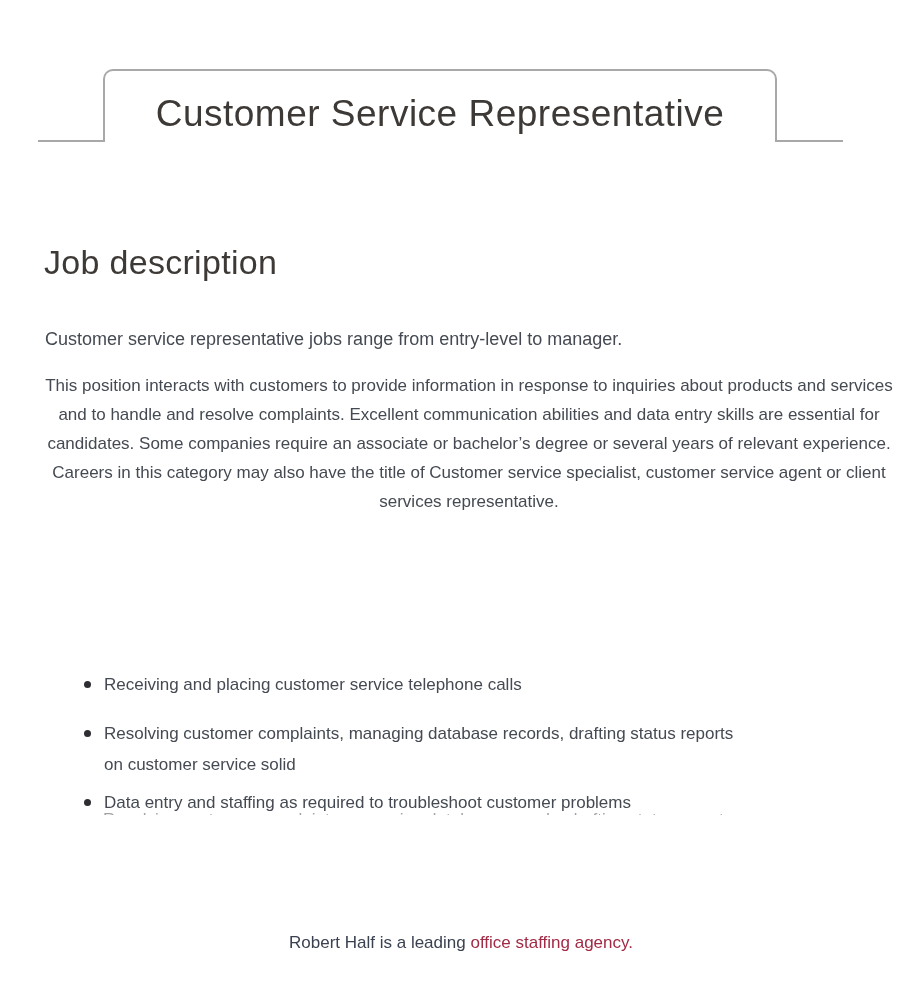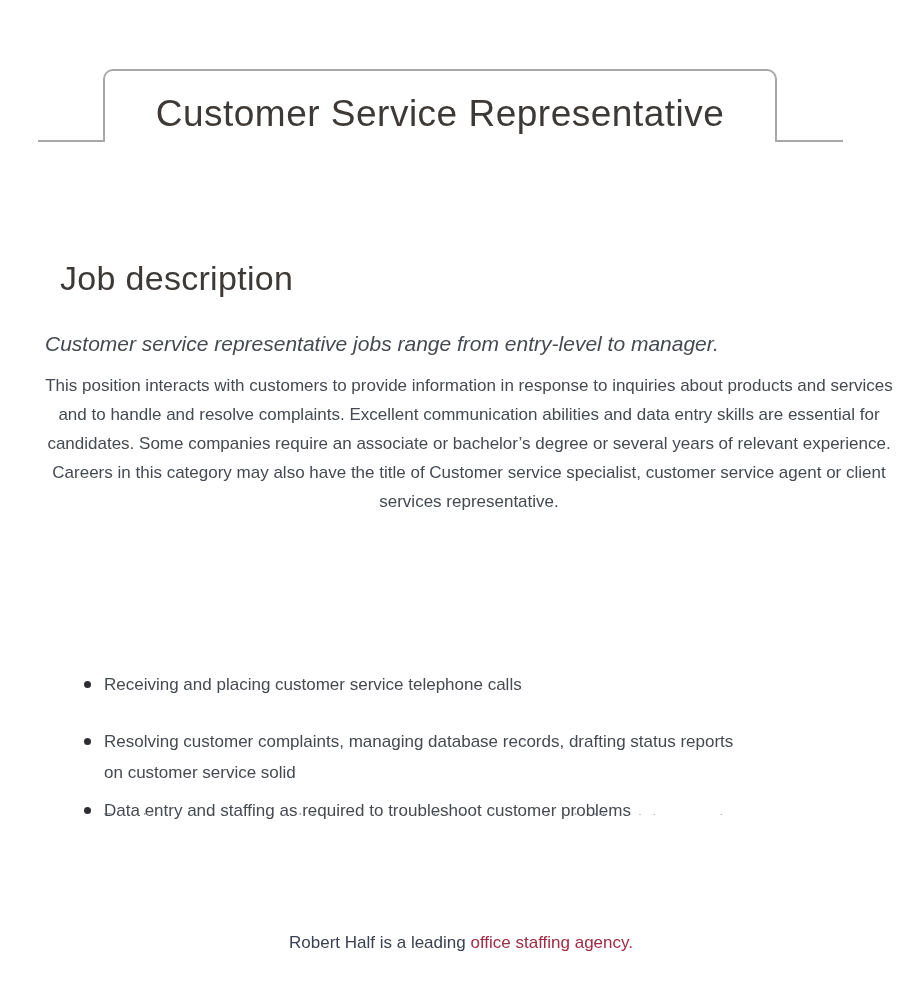--- a/index.html
+++ b/index.html
@@ -35,53 +35,52 @@
     letter-spacing:0.5px;
     white-space:nowrap;
   }
   .rule{position:absolute;height:2px;background:var(--border);top:140px;}
   .rule-left{left:38px;width:66px;}
   .rule-right{left:777px;width:66px;}
 
   
   .h-jd{
     position:absolute;left:44px;top:243px;
-    margin:16px;font-weight:400;font-size:34px;
+    margin:0;font-weight:400;font-size:34px;
     color:var(--heading);letter-spacing:0.3px;
   }
   .h-td{
     position:absolute;left:38px;top:549px;
     margin:0;font-weight:400;font-size:34px;
     color:var(--heading);letter-spacing:0.2px;
     white-space:nowrap;
   }
 
   
   .intro{
     position:absolute;left:45px;top:311px;
-    font-size:21px;color:var(--body);
+    font-size:18px;color:var(--body);
     white-space:nowrap;
-    font-style:italic;
   }
   .body-para{
     position:absolute;left:45px;top:354px;width:848px;
     font-size:17px;line-height:29px;color:var(--body);text-align:center;
   }
 
   
   .duties{
     position:absolute;left:84px;top:669px;width:730px;
     margin:0;padding:0;list-style:none;
   }
   .duties li{
     position:relative;
     padding-left:20px;
     font-size:17px;line-height:31px;color:var(--body);
   }
-  .duties li.mb-lg{margin-bottom:26px;}
+  .duties li.mb-lg{margin-bottom:18px;}
   .duties li.mb-sm{margin-bottom:5px;}
   .duties li.mb-md{margin-bottom:7px;}
   .bullet-dot{
     position:absolute;left:0;top:12px;
     width:7px;height:7px;border-radius:50%;
     background:var(--dot);
   }
   
   .ghost-line{
     position:absolute;left:103px;top:809px;width:662px;height:6px;

